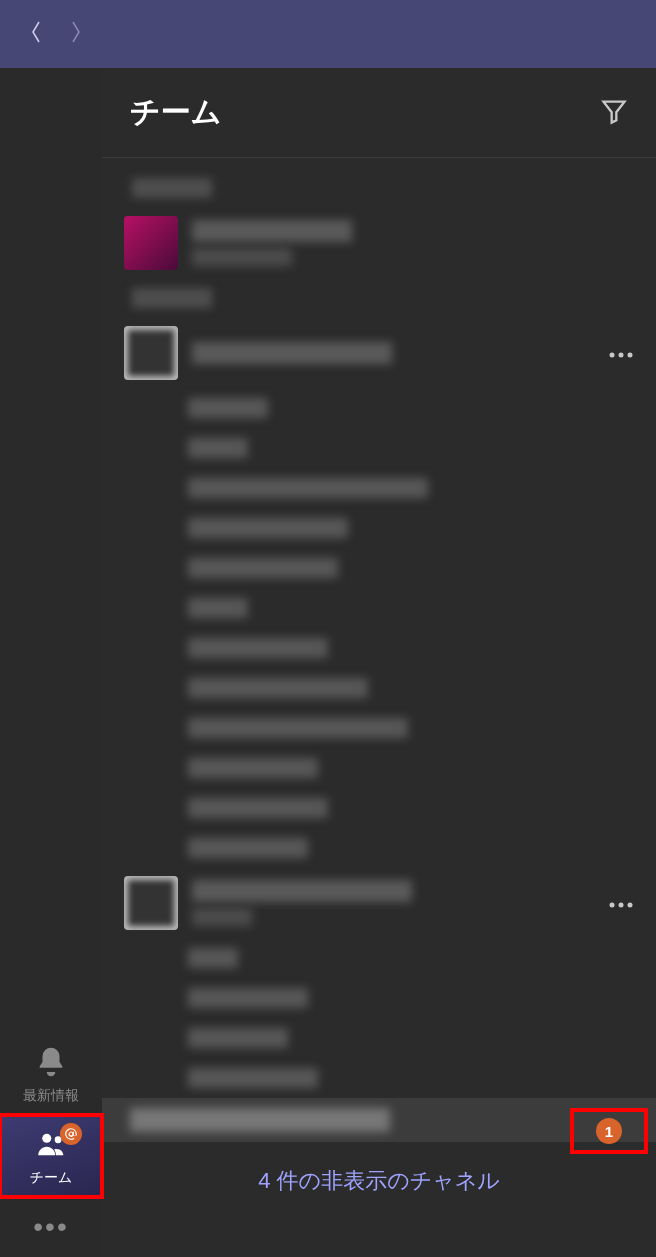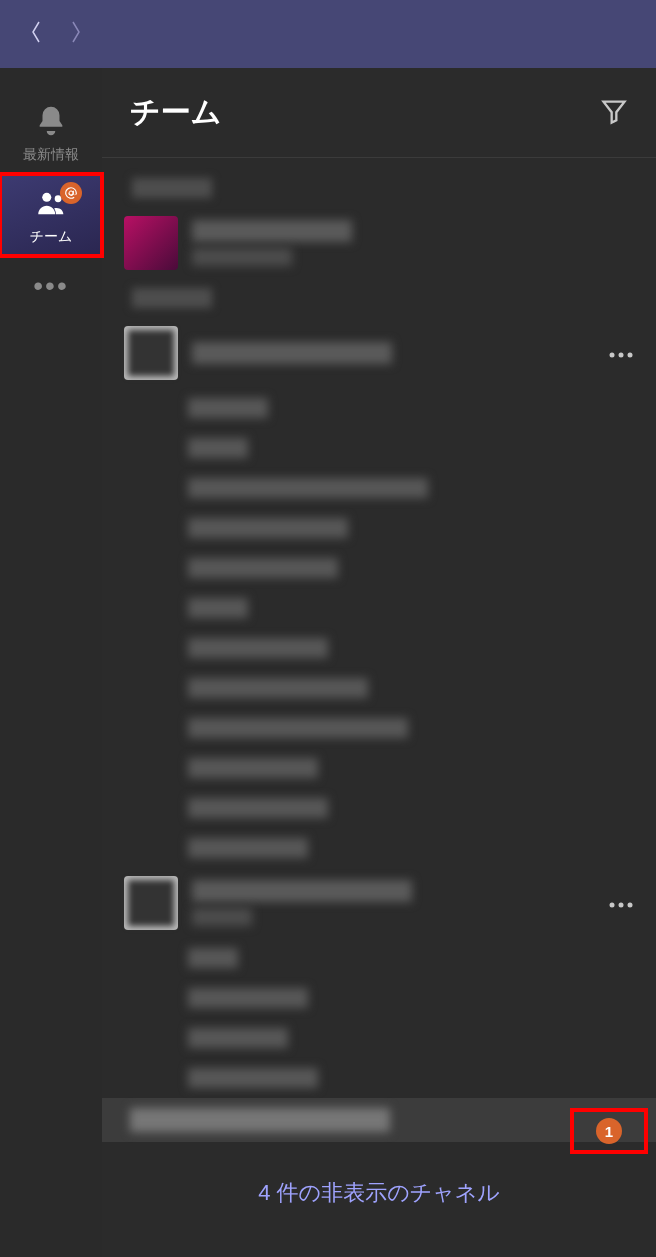--- a/index.html
+++ b/index.html
@@ -5,21 +5,21 @@
   * { margin: 0; padding: 0; box-sizing: border-box; }
   html, body { width: 656px; height: 1257px; overflow: hidden; font-family: "Segoe UI", "Meiryo", sans-serif; background: #000; }
   .app { width: 656px; height: 1257px; display: flex; flex-direction: column; background: #2b2b2b; }
   
   .titlebar { height: 68px; background: #464775; display: flex; align-items: center; gap: 24px; padding-left: 28px; }
   .nav-arrow svg { width: 16px; height: 28px; stroke: #d1d0f0; stroke-width: 1.5; fill: none; }
   .nav-arrow.fwd svg { stroke: #8a88b8; }
   
   .body { flex: 1; display: flex; min-height: 0; }
   
-  .rail { width: 102px; background: #2a2a2a; display: flex; flex-direction: column; padding-top: 24px; }
+  .rail { width: 102px; background: #2a2a2a; display: flex; flex-direction: column; padding-top: 12px; justify-content: flex-end; }
   .rail-item { width: 100%; display: flex; flex-direction: column; align-items: center; justify-content: center; padding: 12px 0 10px; color: #8a8a8a; cursor: pointer; position: relative; }
   .rail-item .label { font-size: 14px; margin-top: 4px; }
   .rail-item svg { width: 34px; height: 34px; fill: #8a8a8a; }
   .rail-item.active { background: linear-gradient(160deg, #3d3b72 0%, #2a2650 100%); color: #fff; }
   .rail-item.active svg { fill: #fff; }
   .rail-item .mention { position: absolute; top: 8px; right: 20px; width: 22px; height: 22px; background: #d9642b; border-radius: 50%; display:flex; align-items:center; justify-content:center; }
   .rail-item .mention svg { width: 14px; height: 14px; fill: #fff; }
   .rail-item.highlight-box { outline: 4px solid #ff0000; outline-offset: -2px; }
   .rail-more { width: 100%; text-align: center; color: #8a8a8a; font-size: 28px; padding: 14px 0; letter-spacing: 2px; }
   
@@ -43,21 +43,21 @@
   .team-row .team-name .blur-text.sub { height:18px; width:100px; margin-top:6px; background:#4c4c4c; }
   .team-row .more svg { width: 26px; height: 6px; fill:#c8c8c8; }
   
   .channel { padding: 10px 28px 10px 86px; display:flex; align-items:center; }
   .channel .blur-text { height: 20px; background:#575757; filter: blur(5px); }
   .channel.highlighted { background:#3c3c3c; }
   .channel .badge-wrap { margin-left:auto; position:relative; }
   .badge { background:#d9642b; color:#fff; font-size:15px; font-weight:bold; min-width:26px; height:26px; border-radius:13px; display:flex; align-items:center; justify-content:center; }
   .badge-highlight { border:4px solid #ff0000; padding:6px 22px; position:absolute; right:-20px; top:-12px; }
   
-  .hidden-link { text-align:center; color:#9fa3ff; font-size:22px; padding:24px 0; cursor:pointer;margin-top:12px; }
+  .hidden-link { text-align:center; color:#9fa3ff; font-size:22px; padding:24px 0; cursor:pointer; }
 </style>
 </head>
 <body>
 
 <div class="app">
 
   <div class="titlebar">
     <div class="nav-arrow">
       <svg viewBox="0 0 16 28">
           <polyline points="11,4 5,14 11,24"></polyline>

